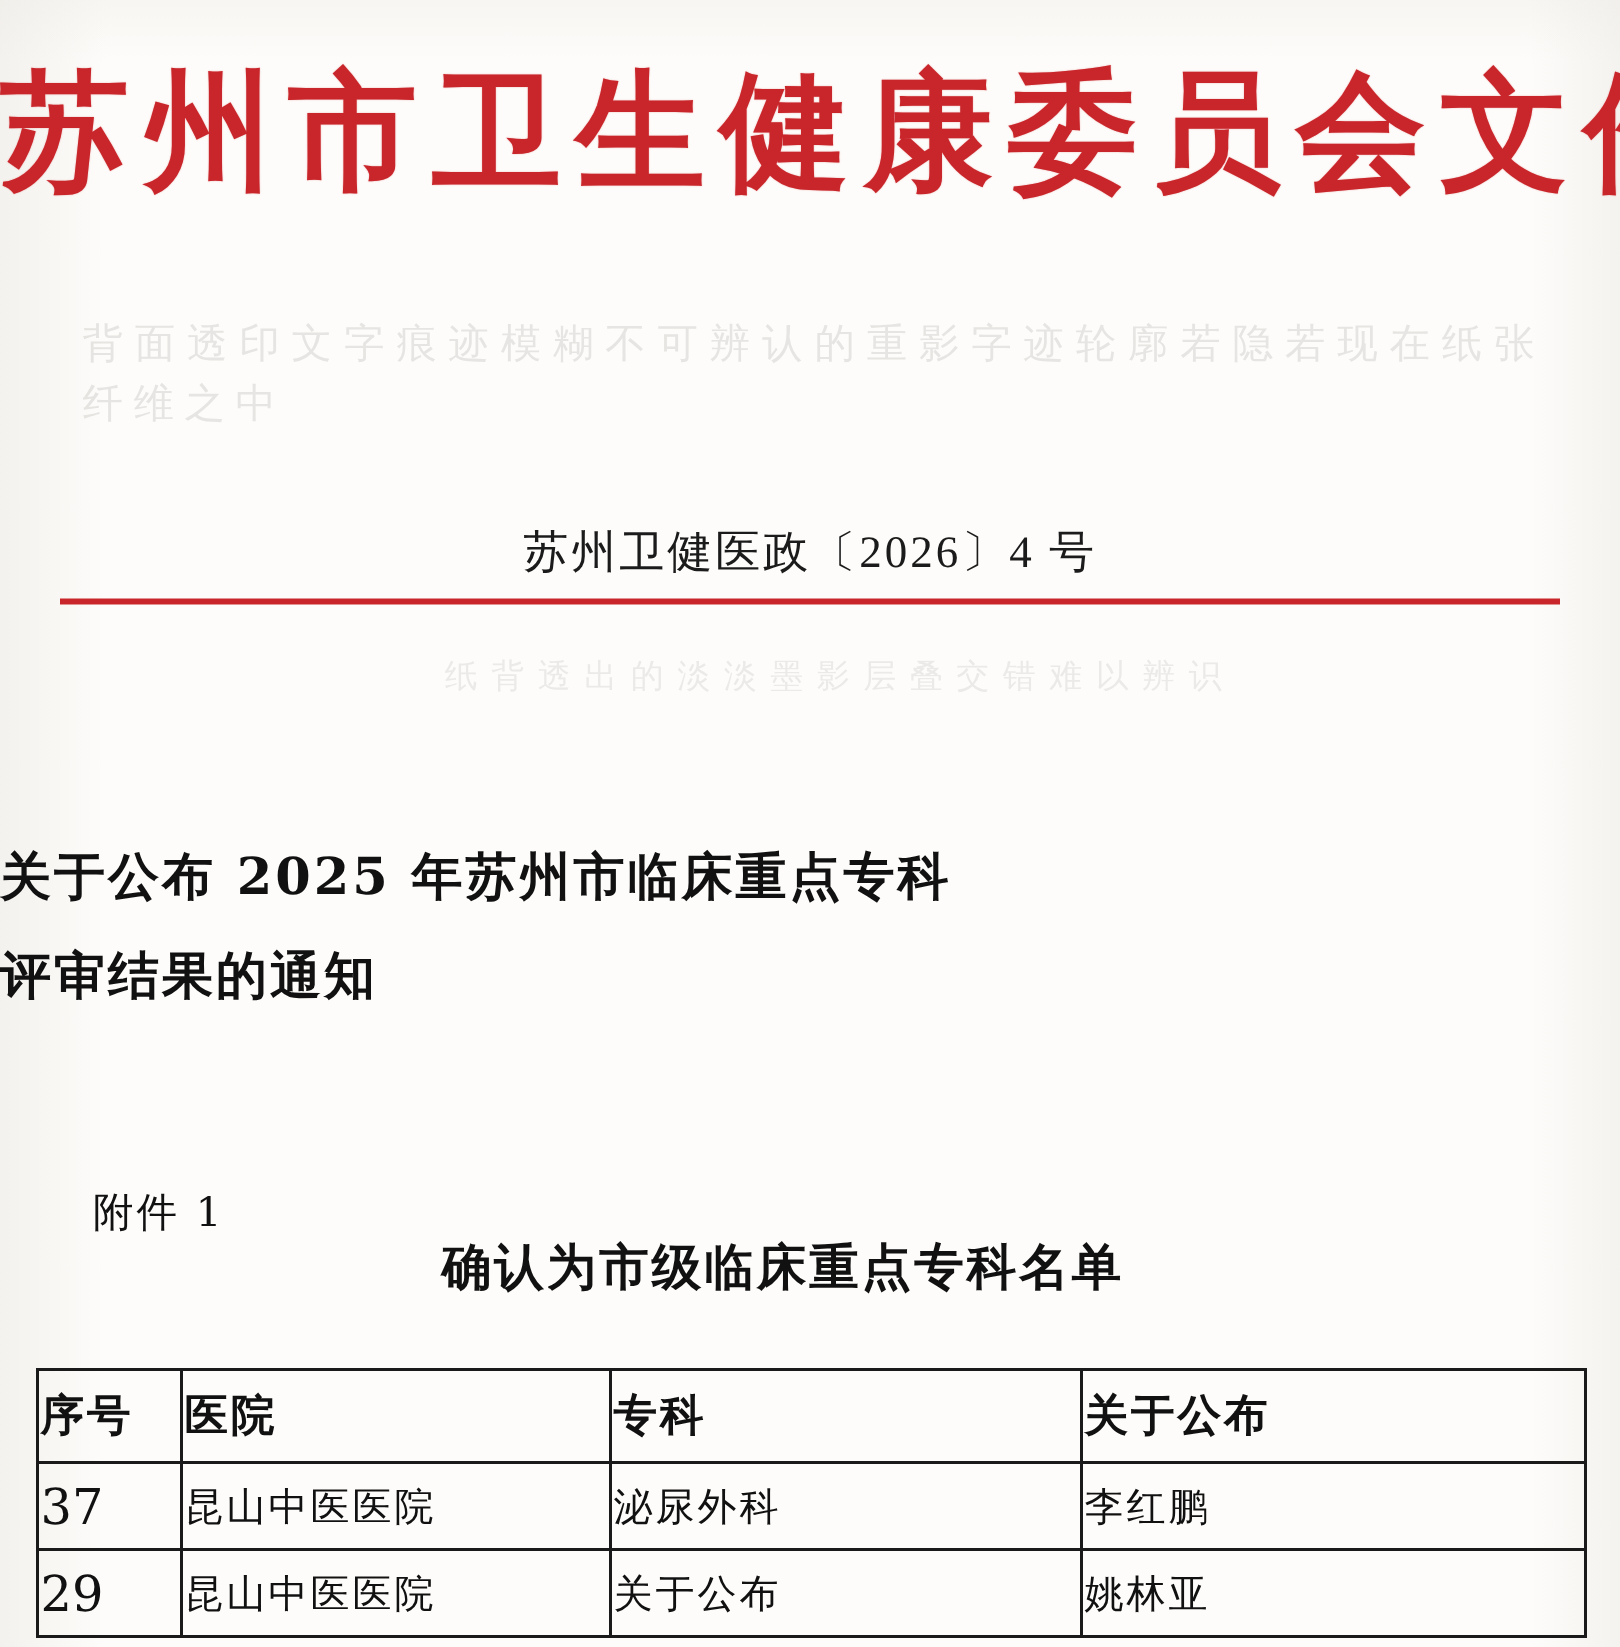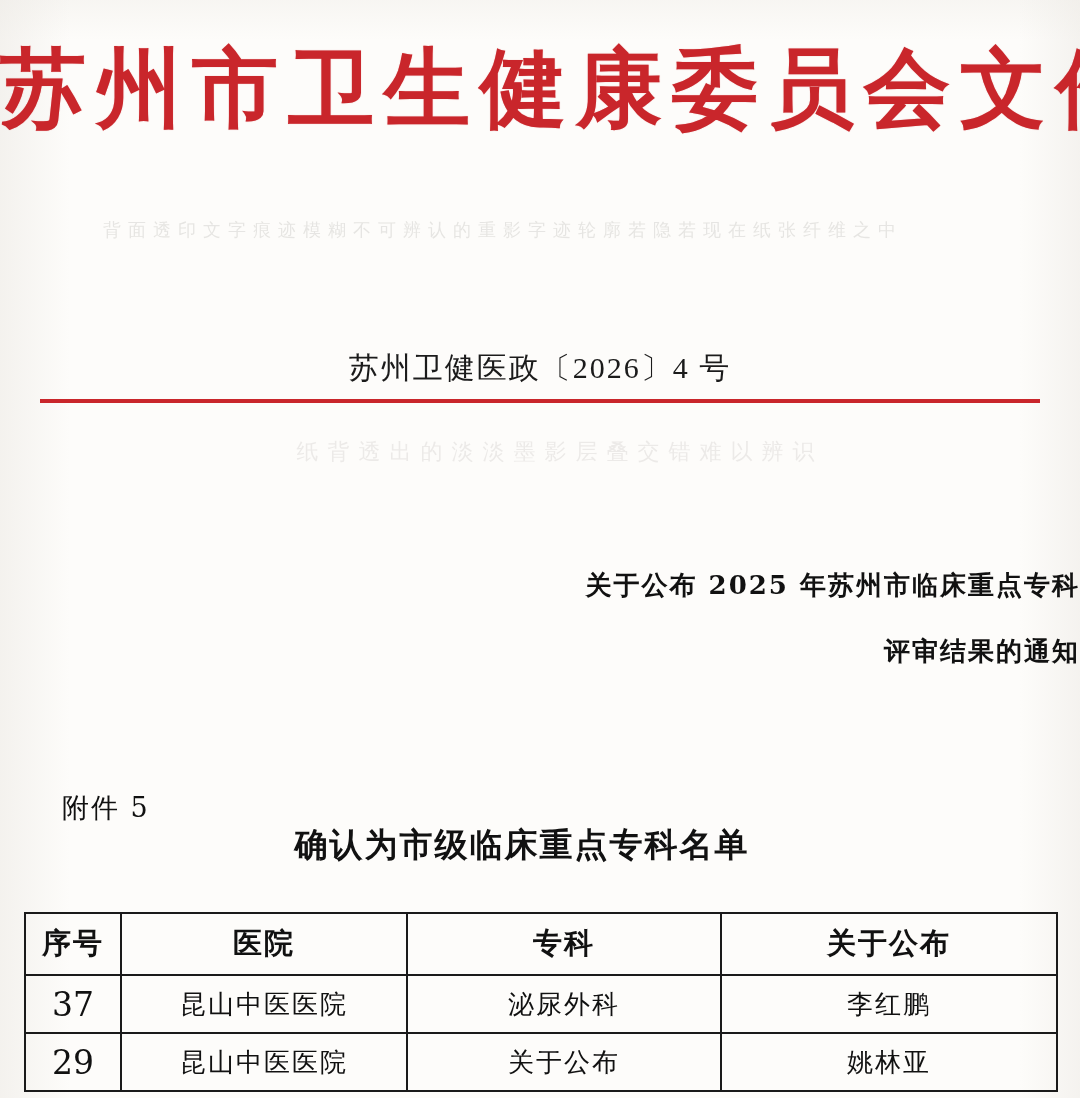--- a/index.html
+++ b/index.html
@@ -48,27 +48,26 @@
     text-shadow: 0 0 1px rgba(201,38,43,0.45);
   }
 
   
   .ghost {
     position: absolute;
     left: 55px;
     top: 210px;
     width: 975px;
     color: rgba(120,118,114,0.17);
-    font-size: 18px;
+    font-size: 27px;
     line-height: 40px;
     letter-spacing: 7px;
     text-align: justify;
     user-select: none;
     pointer-events: none;
-    margin-left: 48px;
   }
   .ghost2 {
     position: absolute;
     left: 180px;
     top: 430px;
     width: 760px;
     color: rgba(120,118,114,0.13);
     font-size: 22px;
     line-height: 44px;
     letter-spacing: 9px;
@@ -98,22 +97,22 @@
     height: 4px;
     background: #c9262b;
   }
 
   
   .doctitle {
     position: absolute;
     top: 552px;
     left: 0;
     width: 1080px;
-    text-align: right;
-    font-size: 26px;
+    text-align: left;
+    font-size: 34px;
     font-weight: bold;
     line-height: 66px;
     letter-spacing: 2px;
     color: #111;
   }
 
   
   .attach-label {
     position: absolute;
     top: 790px;
@@ -143,21 +142,21 @@
     width: 1032px;
   }
   table.listing {
     border-collapse: collapse;
     width: 100%;
     table-layout: fixed;
   }
   table.listing th,
   table.listing td {
     border: 2px solid #1a1a1a;
-    text-align: center;
+    text-align: left;
     font-size: 26px;
     color: #111;
     height: 54px;
     letter-spacing: 2px;
     font-family: "DejaVu Serif", "Liberation Serif", serif;
   }
   table.listing th {
     font-weight: bold;
     font-size: 29px;
     height: 58px;
@@ -185,21 +184,21 @@
 
   <div class="docnum">苏州卫健医政〔2026〕4 号</div>
 
   <div class="redline"></div>
 
   <div class="doctitle">
     <div>关于公布 2025 年苏州市临床重点专科</div>
     <div>评审结果的通知</div>
   </div>
 
-  <div class="attach-label">附件 5</div>
+  <div class="attach-label">附件 1</div>
   <div class="attach-title">确认为市级临床重点专科名单</div>
 
   <div class="tbl-wrap">
     <table class="listing">
       <colgroup>
         <col class="c0">
           <col class="c1">
           <col class="c2">
           <col class="c3">
       </colgroup>

